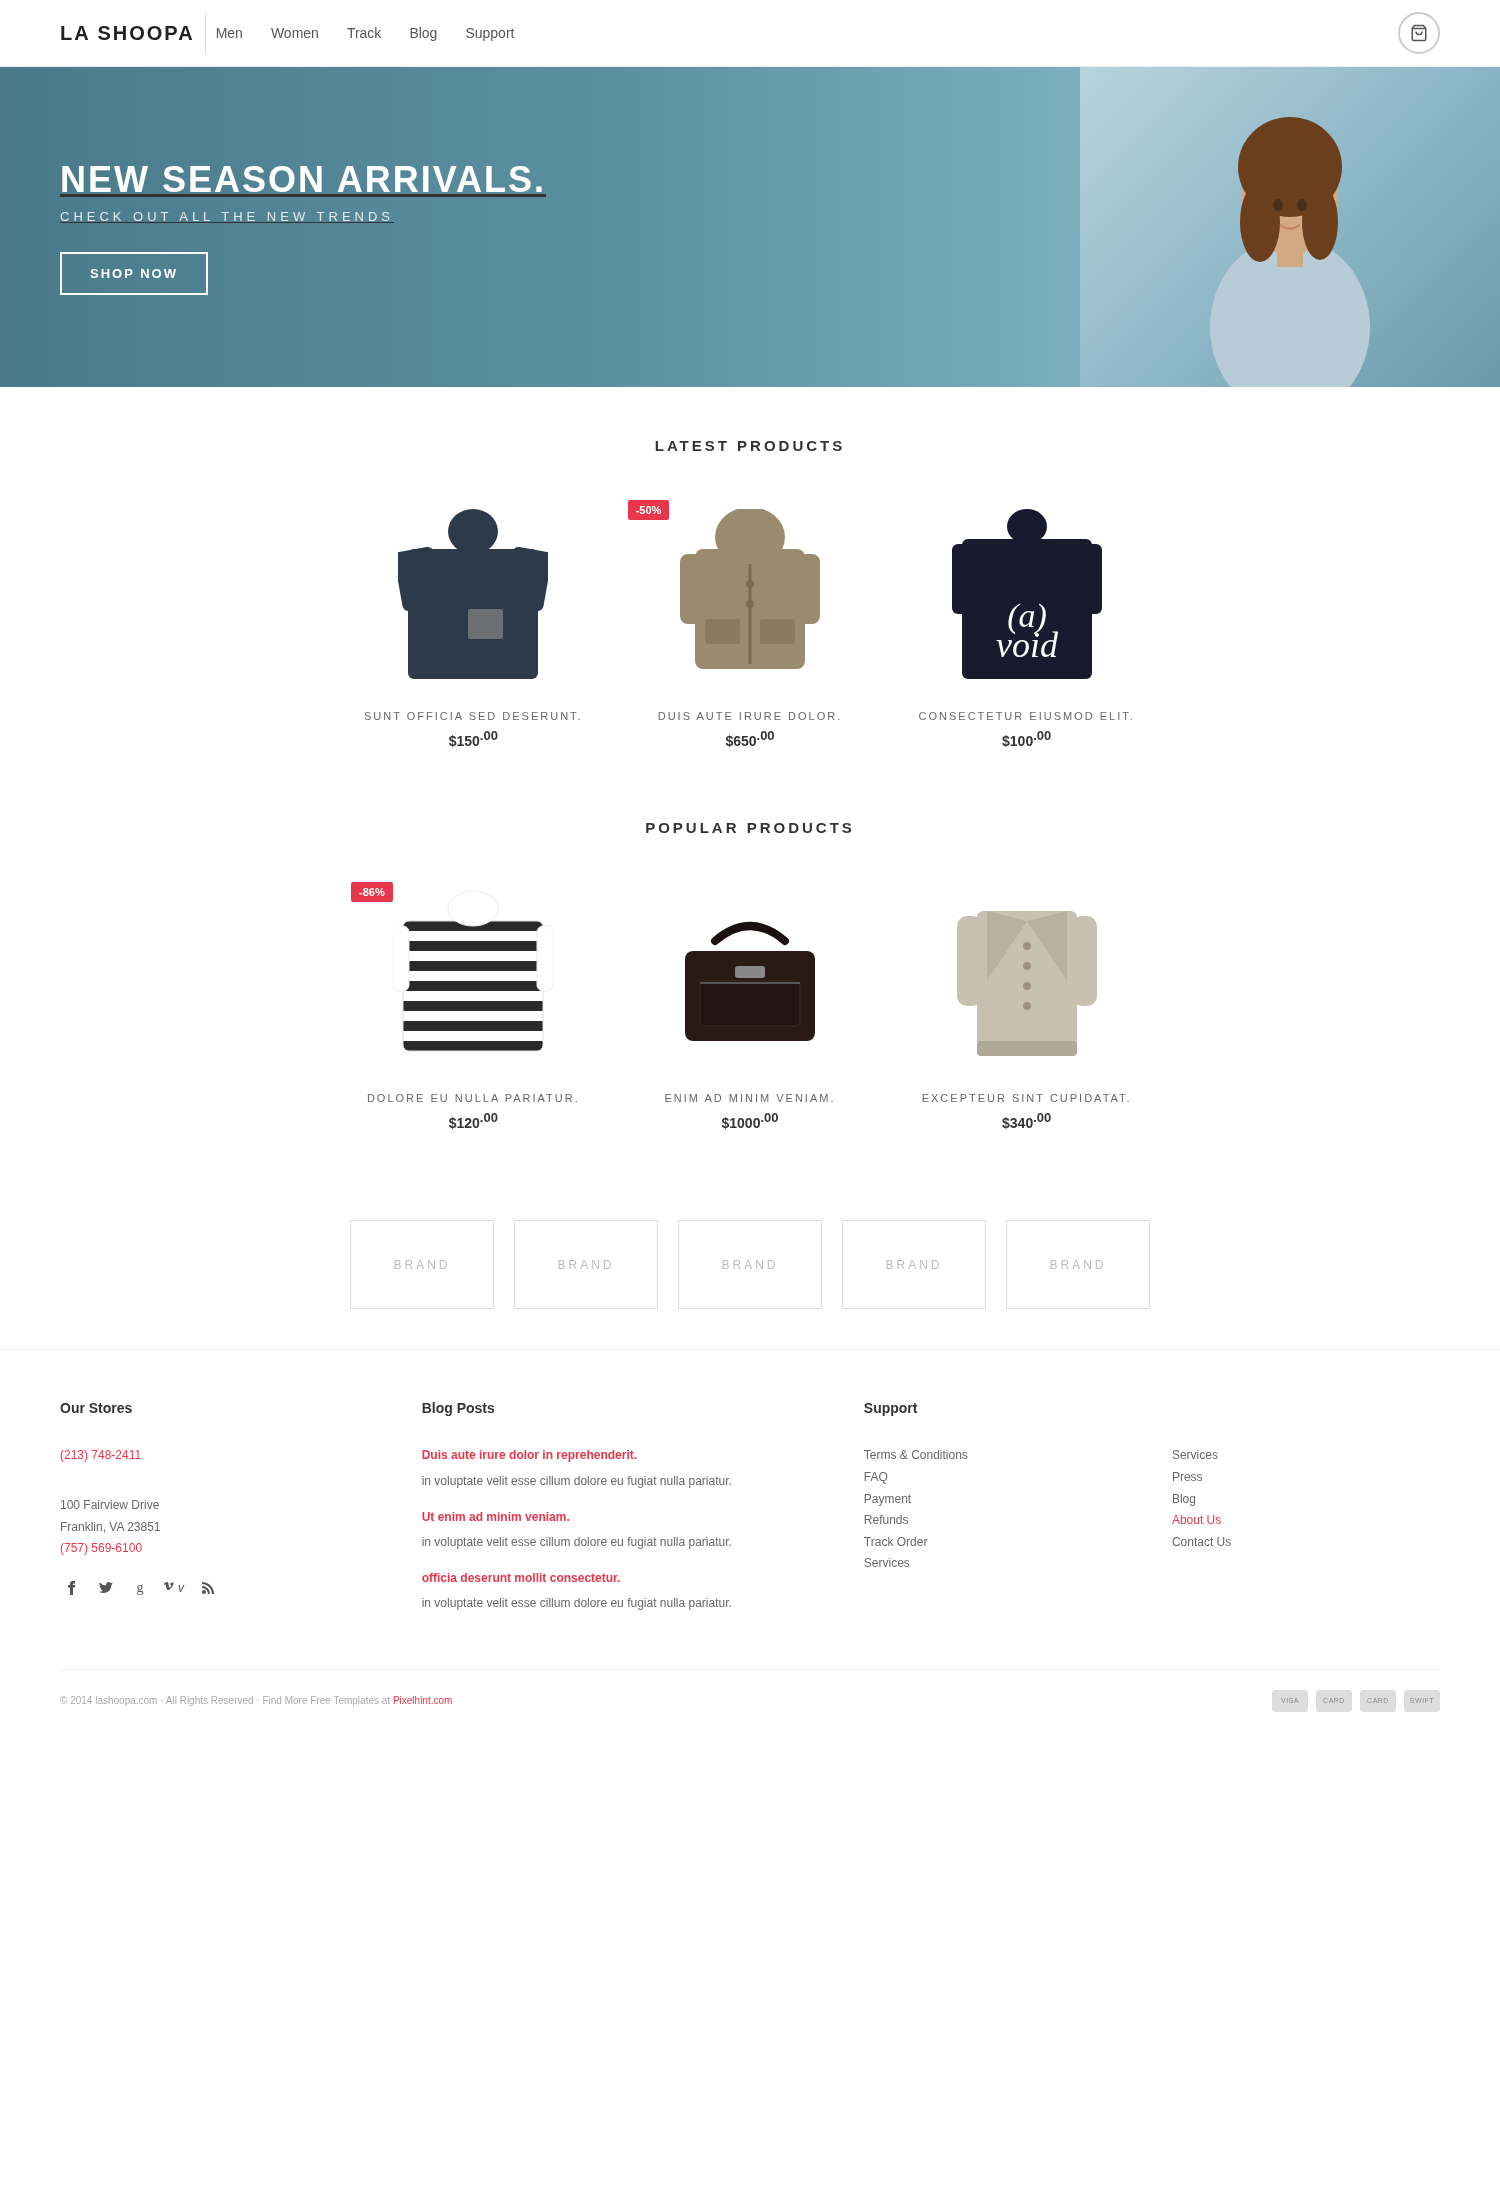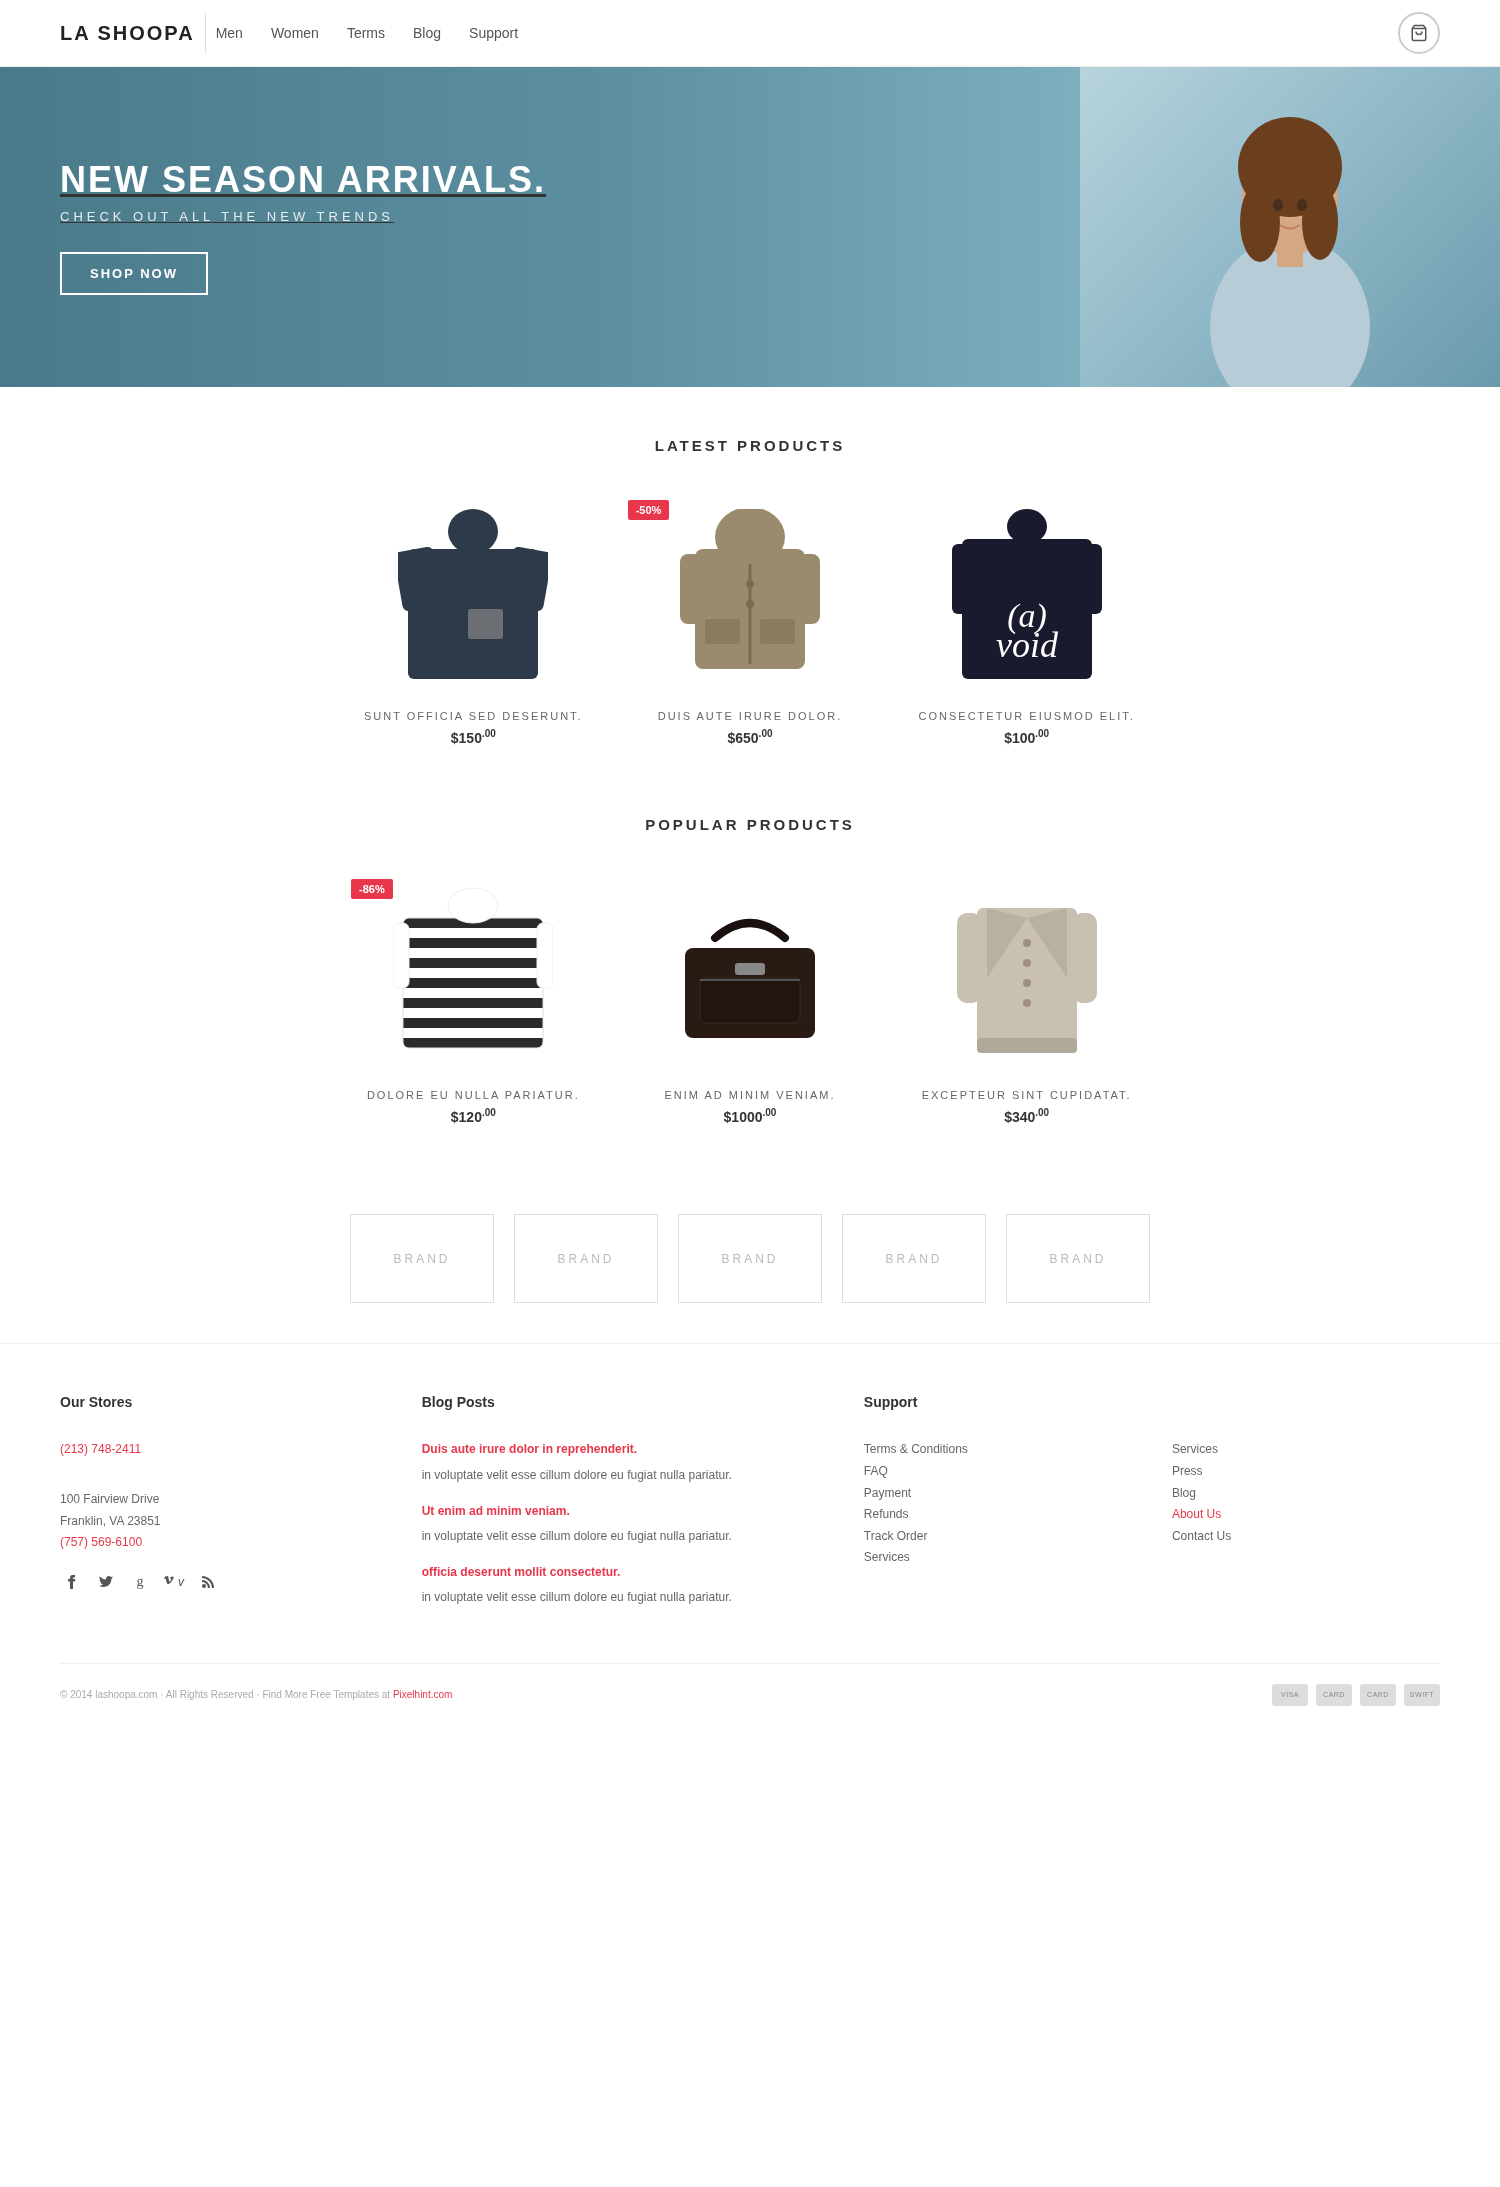--- a/index.html
+++ b/index.html
@@ -69,21 +69,21 @@
     .badge {
       position: absolute; top: 6px; left: 1px;
       background: #e8374a; color: #fff; font-size: 11px; font-weight: 700;
       padding: 4px 8px; border-radius: 2px; z-index: 3;
     }
     .product-name {
       font-size: 11px; letter-spacing: 2px; text-transform: uppercase;
       color: #666; margin-bottom: 6px;
     }
     .product-price { font-size: 14px; color: #333; font-weight: 600; }
-    .product-price sup { font-size: 10px; vertical-align: super; }
+    .product-price sup { font-size: 13px; vertical-align: super; }
 
     
     .brands-section {
       padding: 40px 60px; background: #fff;
     }
     .brands-row {
       display: flex; gap: 20px; justify-content: center; align-items: center;
       max-width: 800px; margin: 0 auto;
     }
     .brand-box {
@@ -128,21 +128,21 @@
 </head>
 <body>
 
 <nav>
   <div style="display:flex;align-items:center;">
     <div class="nav-logo">LA SHOOPA</div>
     <span class="separator"></span>
     <div class="nav-links">
       <a href="#">Men</a>
       <a href="#">Women</a>
-      <a href="#">Terms</a>
+      <a href="#">Track</a>
       <a href="#">Blog</a>
       <a href="#">Support</a>
     </div>
   </div>
   <div class="cart-btn">
     <svg viewBox="0 0 24 24" fill="none" stroke="#555" stroke-width="2">
       <path d="M6 2L3 6v14a2 2 0 002 2h14a2 2 0 002-2V6l-3-4z"></path>
       <line x1="3" y1="6" x2="21" y2="6"></line>
       <path d="M16 10a4 4 0 01-8 0"></path>
     </svg>

